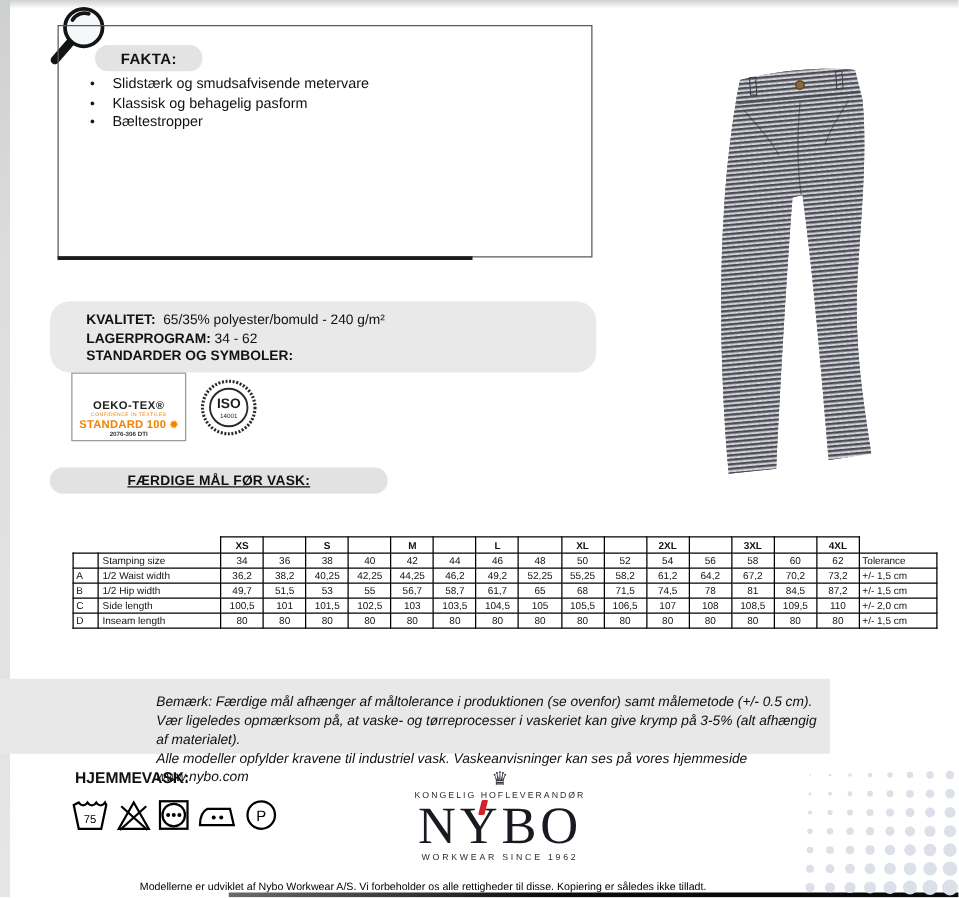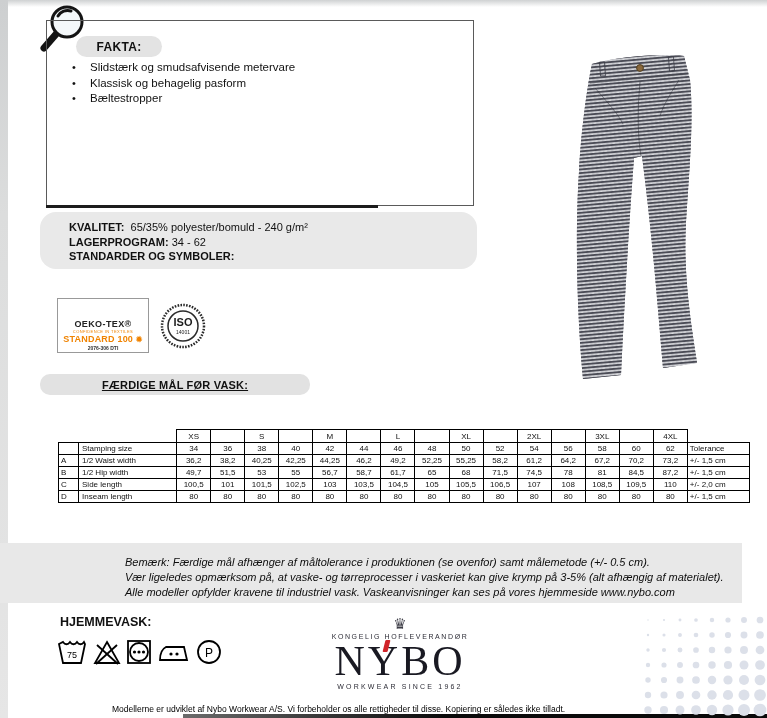--- a/index.html
+++ b/index.html
@@ -16,21 +16,21 @@
         border:1.5px solid #5a5a5a;box-sizing:border-box;}
   .fakta-underline{position:absolute;left:46px;top:205px;width:332px;height:2.5px;background:#1c1c1c;}
   .fakta-pill{position:absolute;left:76px;top:36px;width:86px;height:21px;background:#e3e3e3;
         border-radius:11px;display:flex;align-items:center;justify-content:center;
         font-weight:bold;font-size:12px;letter-spacing:.3px;}
   .fakta-list{position:absolute;left:60px;top:60px;margin:0;padding:0;list-style:none;
         font-size:11.5px;line-height:15.5px;width:360px;}
   .fakta-list li{position:relative;padding-left:30px;}
   .fakta-list li::before{content:"•";position:absolute;left:12px;top:0;font-size:11px;}
   
-  .quality-box{position:absolute;left:40px;top:212px;width:437px;height:57px;background:#e9e9e9;
+  .quality-box{position:absolute;left:40px;top:241px;width:437px;height:57px;background:#e9e9e9;
         border-radius:16px;box-sizing:border-box;padding:8px 10px 0 29px;
         font-size:11px;line-height:14.5px;}
   .quality-box b{font-weight:bold;}
   
   .oekotex{position:absolute;left:57px;top:298px;width:92px;height:55px;background:#fff;
         border:1px solid #999;box-sizing:border-box;text-align:center;overflow:hidden;padding-top:21px;}
   .ot1{font-size:9px;font-weight:bold;color:#222;letter-spacing:.4px;line-height:9px;}
   .ot2{font-size:4px;color:#f08300;letter-spacing:.4px;line-height:5px;}
   .ot3{font-size:9px;font-weight:bold;color:#f08300;line-height:10px;letter-spacing:.2px;}
   .ot3 .sun{font-size:8px;}
@@ -39,27 +39,27 @@
   .iso-badge{position:absolute;left:160px;top:303px;width:46px;height:46px;}
   
   .maal-pill{position:absolute;left:40px;top:374px;width:270px;height:21px;background:#e2e2e2;
         border-radius:10px;display:flex;align-items:center;justify-content:center;
         font-weight:bold;font-size:11px;letter-spacing:.2px;text-decoration:underline;}
   
   .table-wrap{position:absolute;left:58px;top:429px;width:692px;}
   table.sizes{border-collapse:collapse;width:692px;font-size:8px;table-layout:fixed;}
   table.sizes td{border:1px solid #000;height:11px;text-align:center;padding:0;
         overflow:hidden;white-space:nowrap;color:#111;}
-  table.sizes tr.grp td{height:12px;}
+  table.sizes tr.grp td{height:12px;font-weight:bold;}
   table.sizes td.noborder{border:none;}
   table.sizes td.lbl{text-align:left;padding-left:3px;}
   table.sizes td.code{text-align:left;padding-left:2px;}
   table.sizes td.tol{text-align:left;padding-left:2px;}
   
-  .notes-band{position:absolute;left:0;top:543px;width:742px;height:60px;background:#e8e8e8;
+  .notes-band{position:absolute;left:0;top:543px;width:664px;height:60px;background:#e8e8e8;
         box-sizing:border-box;padding:12px 0 0 125px;font-style:italic;
         font-size:11px;line-height:15px;color:#0d0d0d;}
   
   .homewash-title{position:absolute;left:60px;top:615px;font-weight:bold;font-size:12.5px;}
   .laundry-row{position:absolute;left:55px;top:637px;display:flex;gap:3px;align-items:center;}
   
   .brand{position:absolute;left:295px;top:616px;width:210px;text-align:center;color:#20202a;}
   .crown{font-size:15px;line-height:16px;color:#3a3a44;}
   .brand-sub{font-size:7px;letter-spacing:1.6px;color:#2c2c36;margin-top:1px;}
   .brand-name{position:relative;font-family:"Liberation Serif",serif;font-size:42px;line-height:40px;

